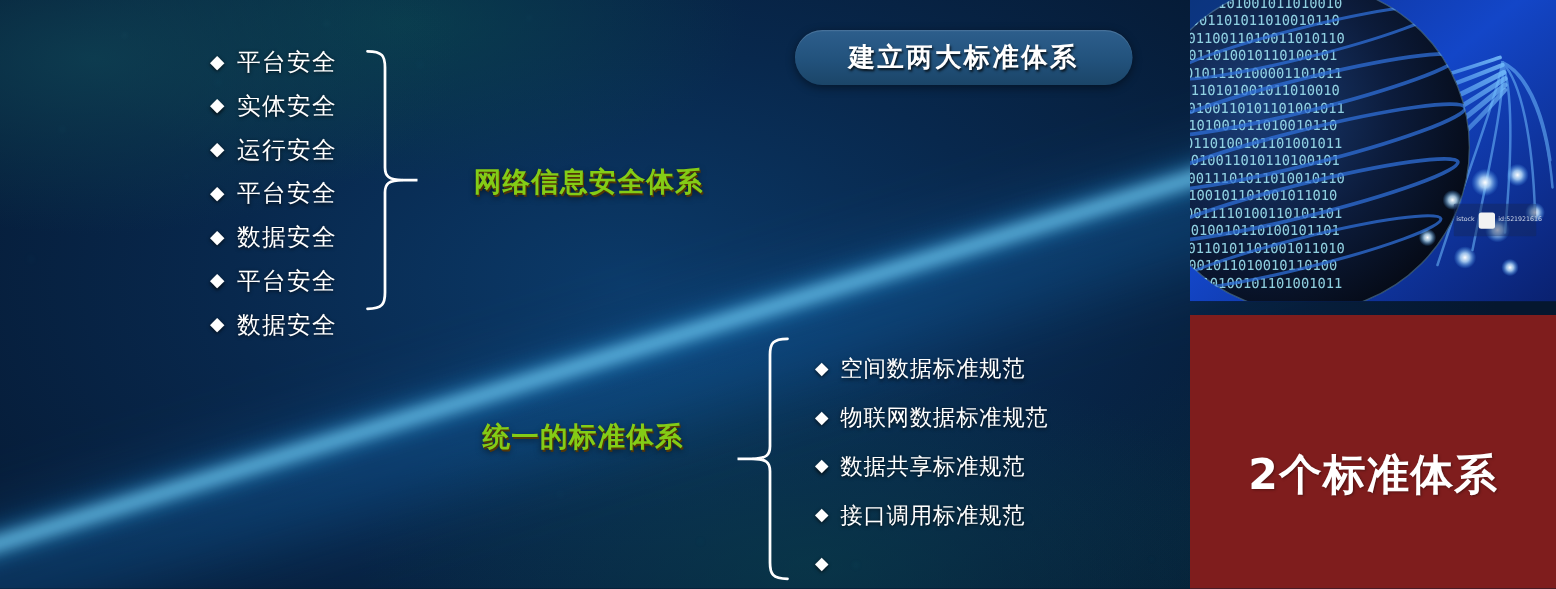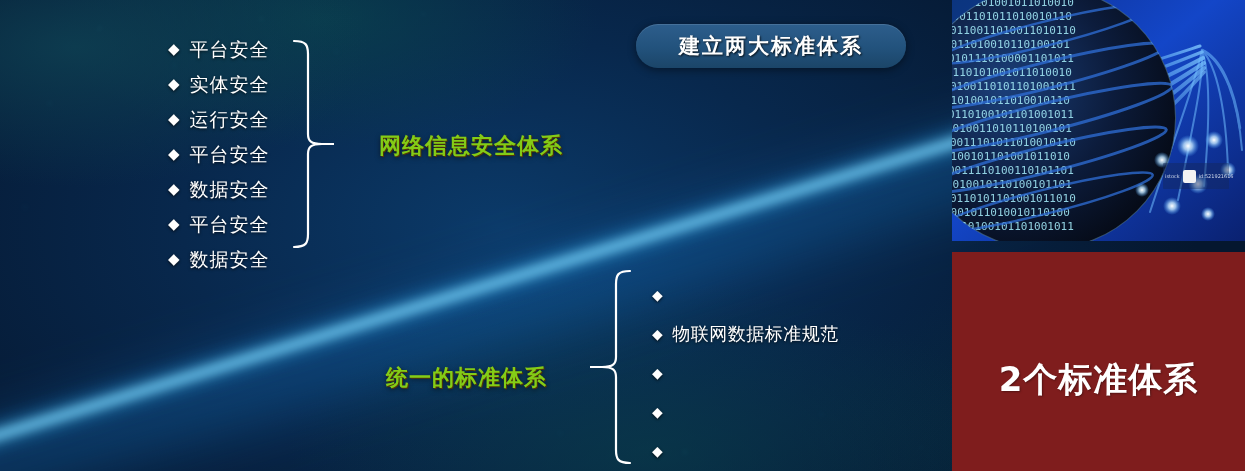--- a/index.html
+++ b/index.html
@@ -112,21 +112,21 @@
   
   .gold-label {
     position: absolute;
     color: #84cc16;
     font-weight: bold;
     white-space: nowrap;
     text-shadow: 1px 1px 0 rgba(90,55,0,0.9), 0 2px 5px rgba(0,0,0,0.6);
     letter-spacing: 1px;
   }
   #label-security { left: 379px; top: 131px; font-size: 22px; }
-  #label-standards { left: 386px; top: 363px; font-size: 22px; }
+  #label-standards { left: 386px; top: 335px; font-size: 22px; }
 
   
   #title-pill {
     position: absolute;
     left: 636px;
     top: 24px;
     width: 270px;
     height: 44px;
     border-radius: 22px;
     background: linear-gradient(180deg, #2a5a86 0%, #245party 0%, #22527c 55%, #1b4568 100%);
@@ -260,30 +260,33 @@
   <div class="gold-label" id="label-standards">统一的标准体系</div>
 
   <svg class="brace" id="brace-standards" viewBox="0 0 42 198">
     <path d="M40 3 C 28 3, 26 7, 26 16 L26 89 C26 96, 23 99, 12 99 C23 99, 26 102, 26 109 L26 182 C26 191, 28 195, 40 195" fill="none" stroke="#ffffff" stroke-width="2.2" stroke-linecap="round"></path>
     <line x1="12" y1="99" x2="0" y2="99" stroke="#ffffff" stroke-width="2.2" stroke-linecap="round"></line>
   </svg>
 
   <div class="list" id="standards-list">
     <div class="list-item">
       <span class="bullet">◆</span>
+      <span>空间数据标准规范</span>
     </div>
     <div class="list-item">
       <span class="bullet">◆</span>
       <span>物联网数据标准规范</span>
     </div>
     <div class="list-item">
       <span class="bullet">◆</span>
-    </div>
-    <div class="list-item">
-      <span class="bullet">◆</span>
+      <span>数据共享标准规范</span>
+    </div>
+    <div class="list-item">
+      <span class="bullet">◆</span>
+      <span>接口调用标准规范</span>
     </div>
     <div class="list-item">
       <span class="bullet">◆</span>
     </div>
   </div>
 
   <div id="right-col">
 
     <div id="tech-image">
       <svg width="293" height="241" viewBox="0 0 293 241">

